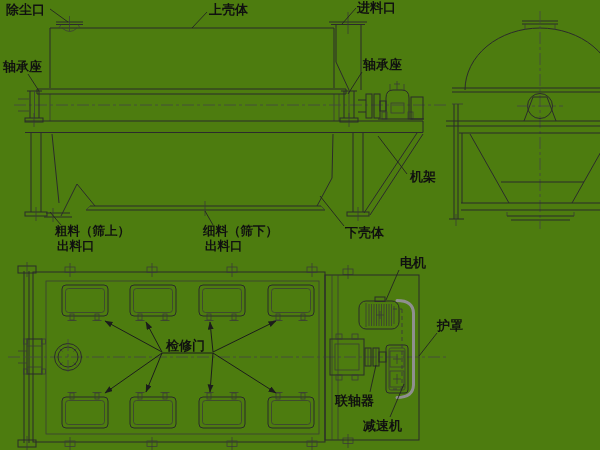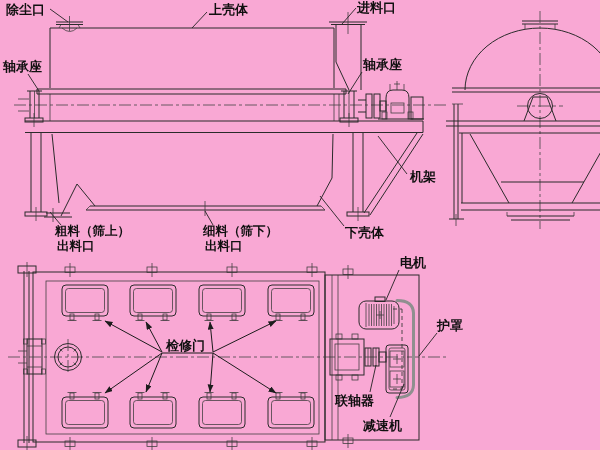--- a/index.html
+++ b/index.html
@@ -1,16 +1,16 @@
 <!DOCTYPE html>
 <html><head>
 <meta charset="utf-8">
 <style>
   html,body{margin:0;padding:0;background:#fff;}
-  .stage{width:600px;height:450px;position:relative;background:#f9a8d4;overflow:hidden;}
+  .stage{width:600px;height:450px;position:relative;background:#4d7c0f;overflow:hidden;}
   svg{display:block;}
   .ln{stroke:#2b2b2b;stroke-width:1;fill:none;}
   .thin{stroke:#3a3a3a;stroke-width:0.75;fill:none;}
   .cl{stroke:#444;stroke-width:0.8;fill:none;stroke-dasharray:12 3 3 3;}
   .dash{stroke:#3a3a3a;stroke-width:0.9;fill:none;stroke-dasharray:4 3;}
   .guard{stroke:#8f8f8f;stroke-width:3;fill:none;stroke-linecap:round;}
   .lead{stroke:#222;stroke-width:0.9;fill:none;}
   .arr{stroke:#1c1c1c;stroke-width:1;fill:none;}
   .lbl{font-family:"DejaVu Sans","Liberation Sans",sans-serif;font-size:13px;font-weight:600;fill:#101010;}
   .lbl.sm{font-size:12.5px;}

